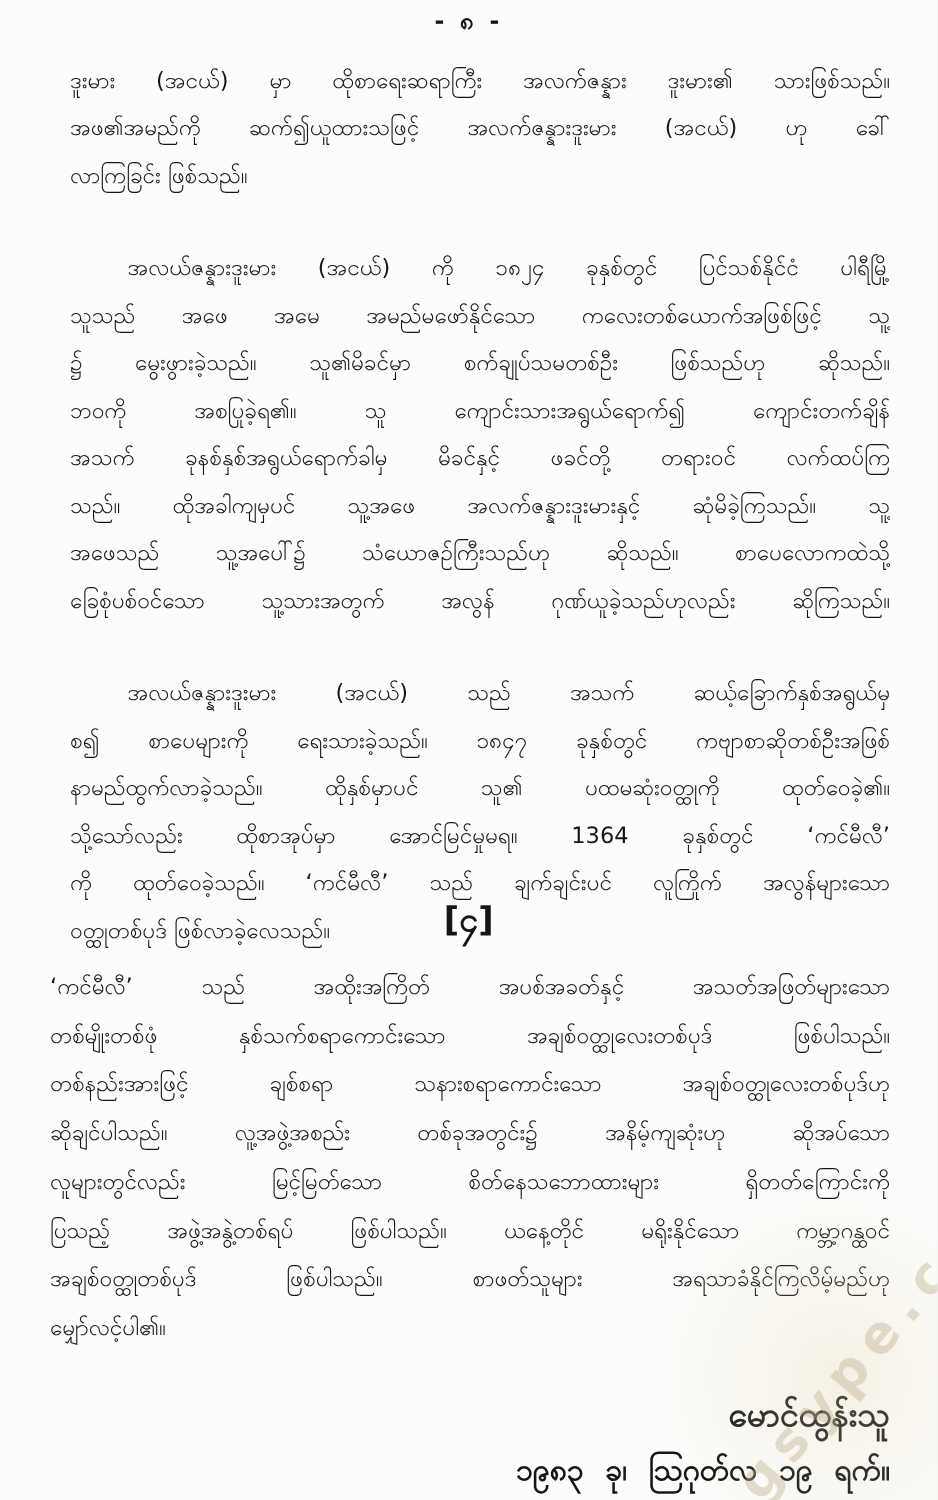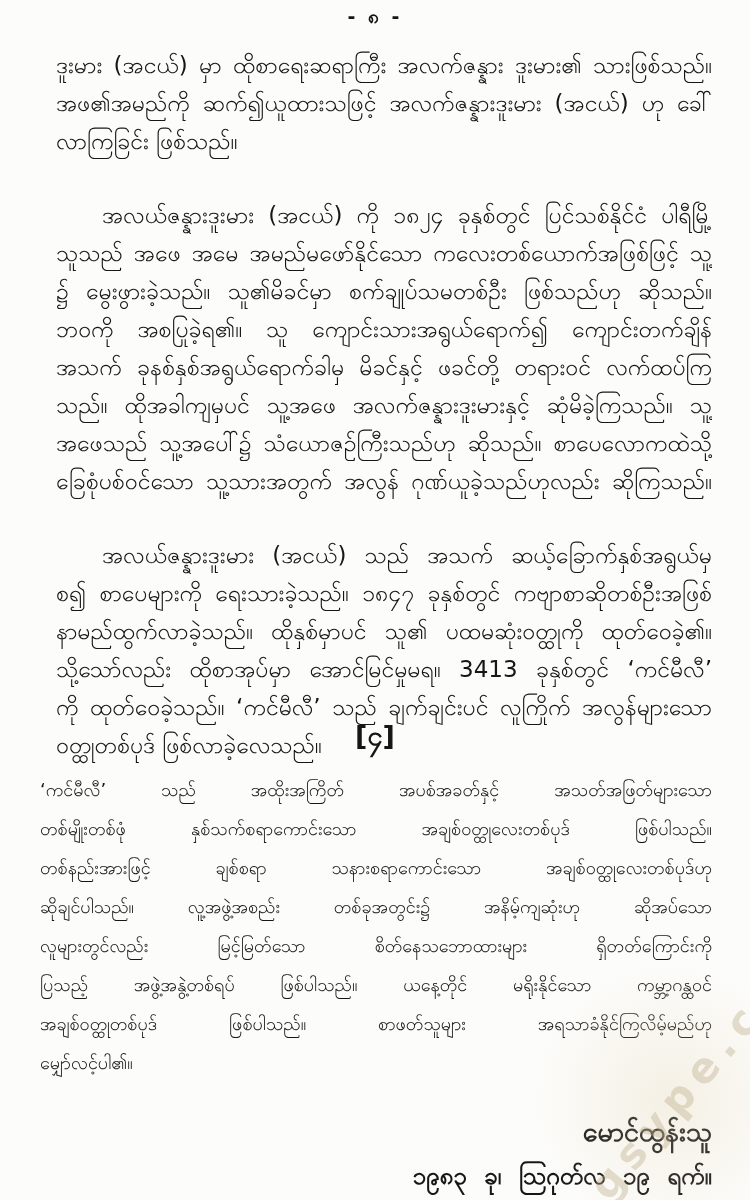--- a/index.html
+++ b/index.html
@@ -11,21 +11,21 @@
     font-family:"DejaVu Sans", sans-serif;
     color:#161616;
     overflow:hidden;
   }
   .pageno {
     position:absolute; top:4px; left:0; right:0;
     text-align:center;
     font-size:19px; font-weight:bold; letter-spacing:3px;
   }
   .textblock { position:absolute; }
-  .block1 { top:46px; left:56px; width:656px; font-size:23px; line-height:38px; }
+  .block1 { top:46px; left:56px; width:656px; font-size:18px; line-height:38px; }
   .block2 { top:770px; left:40px; width:672px; font-size:18px; line-height:39px; }
   .line {
     height:38px; overflow:hidden;
     text-align:justify; text-align-last:justify;
   }
   .block2 .line { height:39px; }
   .line.final { text-align:left; text-align-last:left; }
   .line.indent { text-indent:46px;margin-top:36px; }
   .section-marker {
     position:absolute; top:718px; left:0; right:0;
@@ -78,21 +78,21 @@
       <div class="line">အသက် ခုနစ်နှစ်အရွယ်ရောက်ခါမှ မိခင်နှင့် ဖခင်တို့ တရားဝင် လက်ထပ်ကြ</div>
       <div class="line">သည်။ ထိုအခါကျမှပင် သူ့အဖေ အလက်ဇန္နားဒူးမားနှင့် ဆုံမိခဲ့ကြသည်။ သူ့</div>
       <div class="line">အဖေသည် သူ့အပေါ်၌ သံယောဇဉ်ကြီးသည်ဟု ဆိုသည်။ စာပေလောကထဲသို့</div>
       <div class="line">ခြေစုံပစ်ဝင်သော သူ့သားအတွက် အလွန် ဂုဏ်ယူခဲ့သည်ဟုလည်း ဆိုကြသည်။</div>
     </div>
 
     <div>
       <div class="line indent">အလယ်ဇန္နားဒူးမား (အငယ်) သည် အသက် ဆယ့်ခြောက်နှစ်အရွယ်မှ</div>
       <div class="line">စ၍ စာပေများကို ရေးသားခဲ့သည်။ ၁၈၄၇ ခုနှစ်တွင် ကဗျာစာဆိုတစ်ဦးအဖြစ်</div>
       <div class="line">နာမည်ထွက်လာခဲ့သည်။ ထိုနှစ်မှာပင် သူ၏ ပထမဆုံးဝတ္ထုကို ထုတ်ဝေခဲ့၏။</div>
-      <div class="line">သို့သော်လည်း ထိုစာအုပ်မှာ အောင်မြင်မှုမရ။ 3413 ခုနှစ်တွင် ‘ကင်မီလီ’</div>
+      <div class="line">သို့သော်လည်း ထိုစာအုပ်မှာ အောင်မြင်မှုမရ။ 1364 ခုနှစ်တွင် ‘ကင်မီလီ’</div>
       <div class="line">ကို ထုတ်ဝေခဲ့သည်။ ‘ကင်မီလီ’ သည် ချက်ချင်းပင် လူကြိုက် အလွန်များသော</div>
       <div class="line final">ဝတ္ထုတစ်ပုဒ် ဖြစ်လာခဲ့လေသည်။</div>
     </div>
   </div>
 
   <div class="section-marker">[၄]</div>
 
   <div class="textblock block2">
 
     <div>

